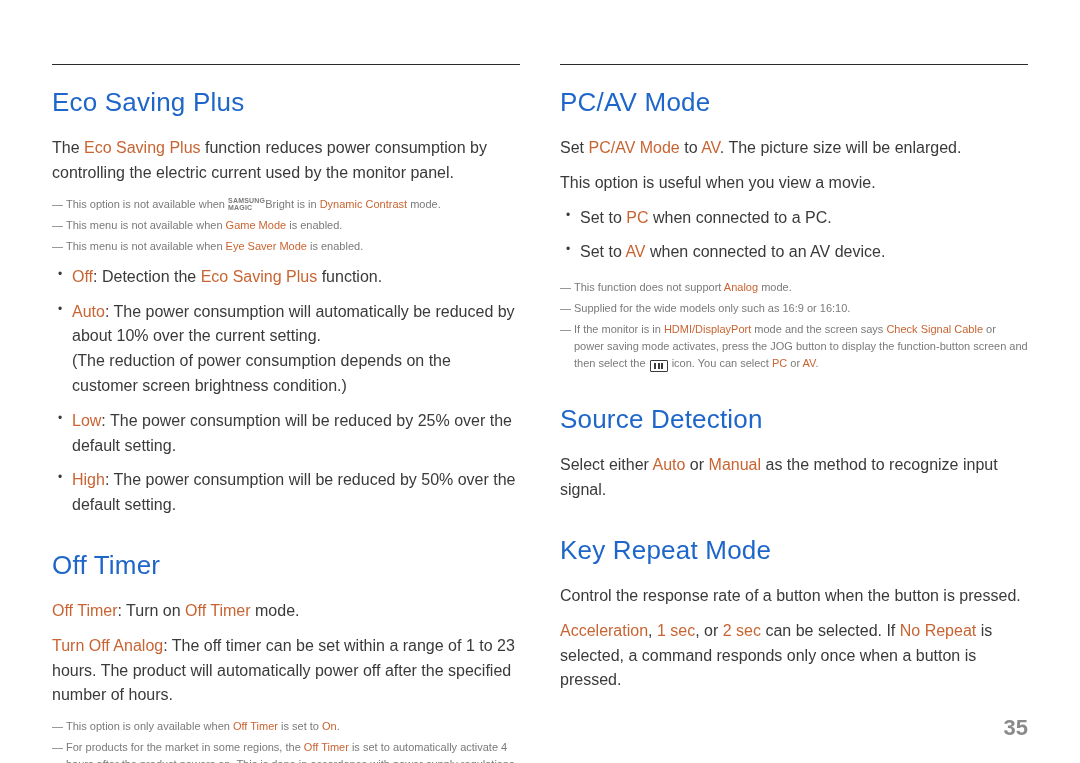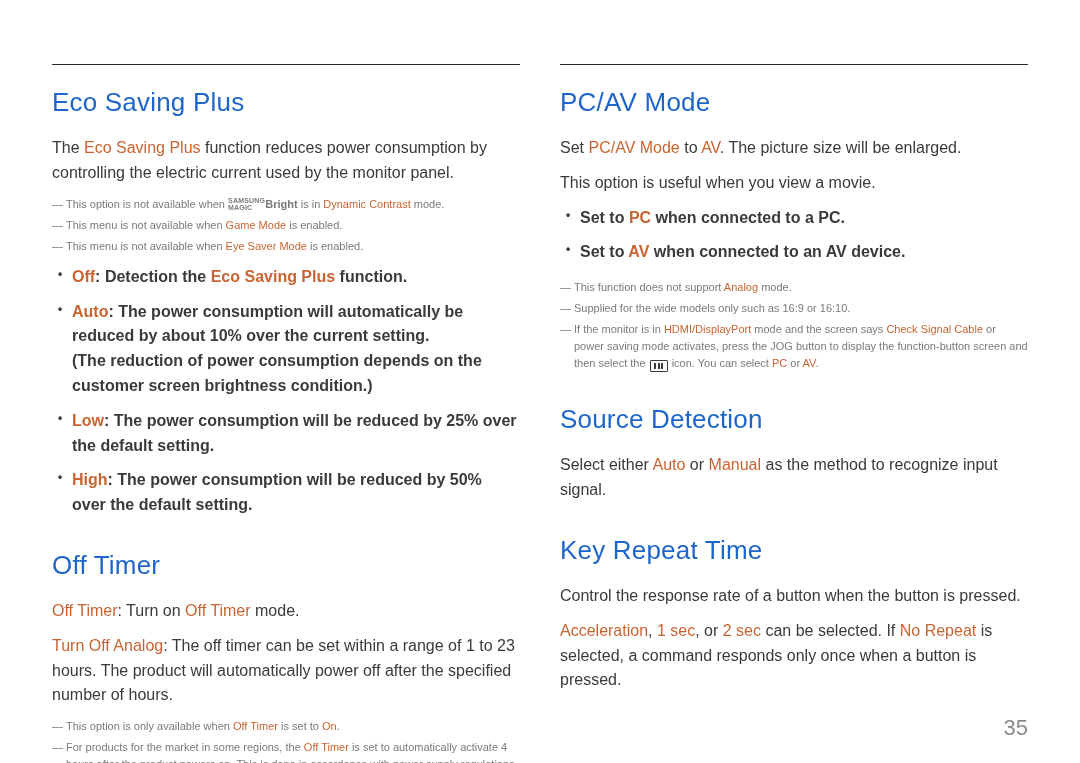--- a/index.html
+++ b/index.html
@@ -58,21 +58,20 @@
   }
   ul.bullets {
     list-style: none;
     padding: 0;
     margin: 6px 0 14px 0;
   }
   ul.bullets > li {
     position: relative;
     padding-left: 20px;
     margin-bottom: 10px;
-    font-weight: bold;
   }
   ul.bullets > li::before {
     content: "•";
     position: absolute;
     left: 6px;
     top: 0;
     color: #3a3a3a;
     font-size: 12px;
   }
   .hl { color: #c86432; }
@@ -102,21 +101,21 @@
     width: 2.2px;
     height: 6px;
     background: #3a3a3a;
   }
   .pagenum {
     position: absolute;
     right: 52px;
     bottom: 22px;
     font-size: 22px;
     color: #8a8a8a;
-    font-weight: 400;
+    font-weight: 700;
   }
   .wrap { position: relative; width: 1080px; height: 763px; }
   .section { margin-bottom: 32px; }
 </style>
 </head>
 <body>
 
 <div class="wrap">
 <div class="page">
 
@@ -125,21 +124,21 @@
 
     <div class="section">
       <h2>Eco Saving Plus</h2>
 
       <p class="para">
         <span>The </span><span class="hl">Eco Saving Plus</span><span> function reduces power consumption by controlling the electric current used by the monitor panel.</span>
       </p>
 
       <ul class="note-list">
         <li>
-          <span>This option is not available when </span><span class="small-logo"><span class="top">SAMSUNG</span><span class="bot">MAGIC</span></span><span class="hl muted" style="font-weight:700">Bright</span><span> is in </span><span class="hl">Dynamic Contrast</span><span> mode.</span>
+          <span>This option is not available when </span><span class="small-logo"><span class="top">SAMSUNG</span><span class="bot">MAGIC</span></span><span class="hl muted" style="font-weight:400">Bright</span><span> is in </span><span class="hl">Dynamic Contrast</span><span> mode.</span>
         </li>
         <li>
           <span>This menu is not available when </span><span class="hl">Game Mode</span><span> is enabled.</span>
         </li>
         <li>
           <span>This menu is not available when </span><span class="hl">Eye Saver Mode</span><span> is enabled.</span>
         </li>
       </ul>
 
       <ul class="bullets">
@@ -216,21 +215,21 @@
     </div>
 
     <div class="section">
       <h2>Source Detection</h2>
       <p class="para">
         <span>Select either </span><span class="hl">Auto</span><span> or </span><span class="hl">Manual</span><span> as the method to recognize input signal.</span>
       </p>
     </div>
 
     <div class="section">
-      <h2>Key Repeat Time</h2>
+      <h2>Key Repeat Mode</h2>
       <p class="para">Control the response rate of a button when the button is pressed.</p>
       <p class="para">
         <span class="hl">Acceleration</span><span>, </span><span class="hl">1 sec</span><span>, or </span><span class="hl">2 sec</span><span> can be selected. If </span><span class="hl">No Repeat</span><span> is selected, a command responds only once when a button is pressed.</span>
       </p>
     </div>
   </div>
 
 </div>
 <div class="pagenum">35</div>
 </div>

